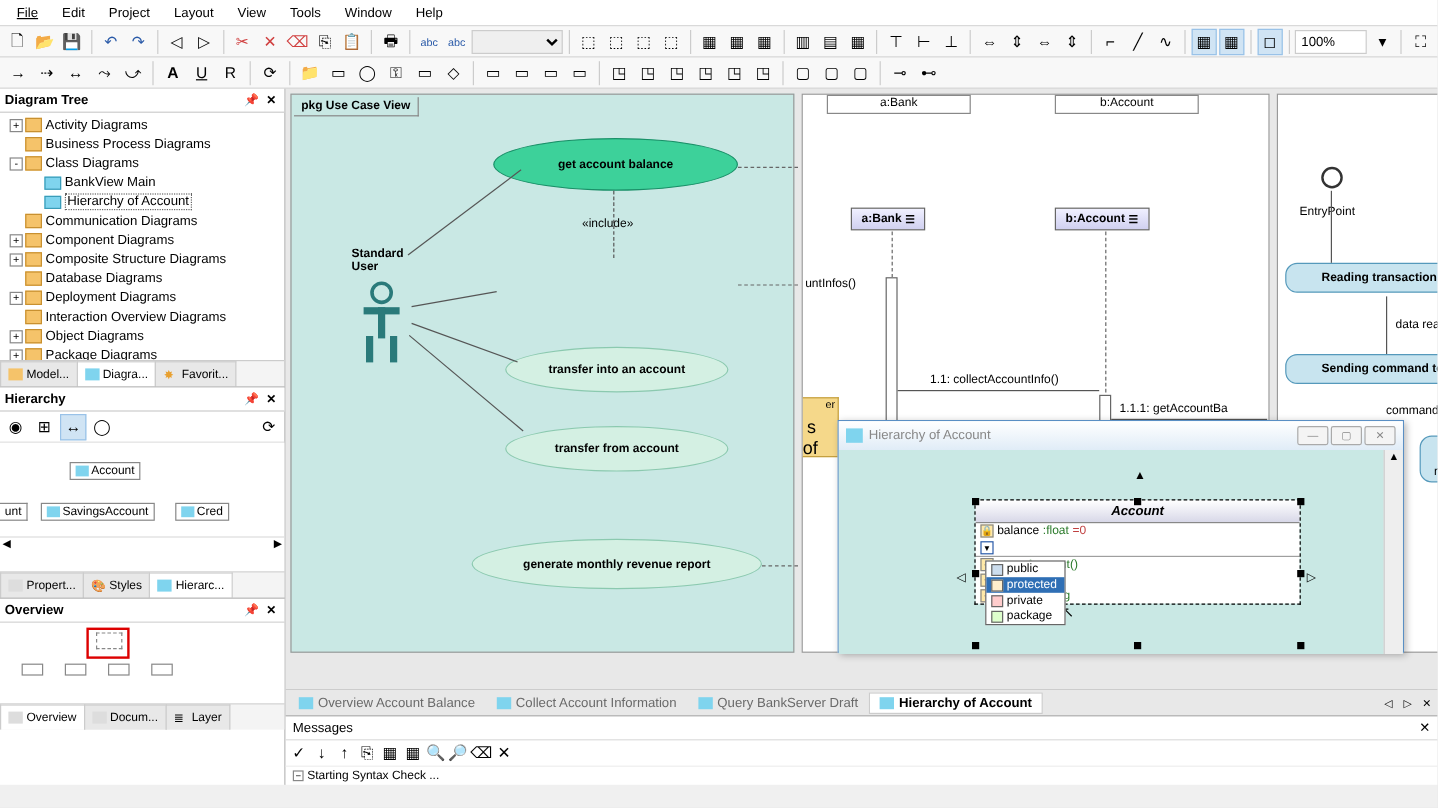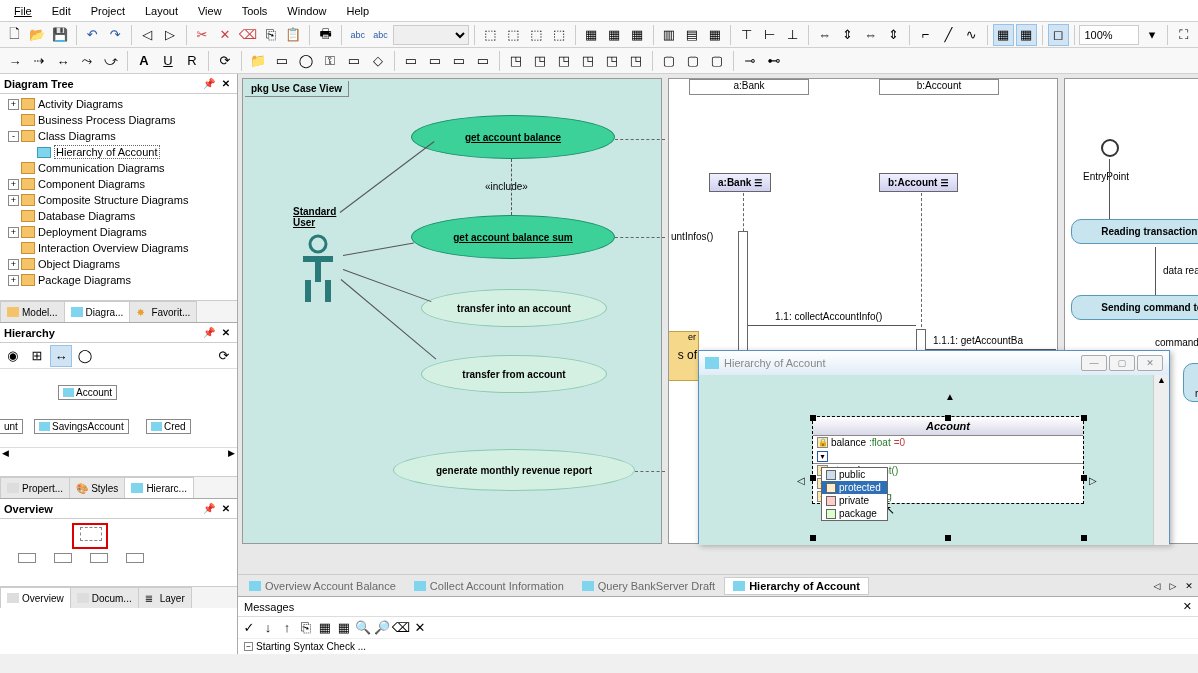--- a/index.html
+++ b/index.html
@@ -57,23 +57,23 @@
 .ov-mini { position: absolute; border: 1px solid #888; }
 .ov-sel { position: absolute; border: 2px solid #d00; }
 
 
 .diag-area { flex: 1; position: relative; background: #e8e8e8; overflow: hidden; }
 .diag-canvas { position: absolute; background: #c9e8e4; border: 1px solid #999; }
 
 
 .pkg-label { position: absolute; top: 2px; left: 2px; background: #c9e8e4; border-bottom: 1px solid #888; border-right: 1px solid #888; padding: 2px 6px; font-weight: bold; font-size: 10px; }
 .actor { position: absolute; }
-.actor-label { position: absolute; top: -28px; left: -2px; font-weight: bold; font-size: 10px; white-space: nowrap; text-decoration: underline; }
+.actor-label { position: absolute; top: -28px; left: -2px; font-weight: bold; font-size: 10px; white-space: nowrap; }
 .usecase { position: absolute; border-radius: 50%; display: flex; align-items: center; justify-content: center; font-weight: bold; font-size: 10px; text-align: center; padding: 0 8px; }
-.uc-green { background: #3dd19a; border: 1px solid #1a9068; text-decoration: underline; }
+.uc-green { background: #3dd19a; border: 1px solid #1a9068; }
 .uc-light { background: #d4f0e3; border: 1px solid #8bc9af; }
 
 
 .lifeline-head { position: absolute; background: linear-gradient(#f0f0ff,#d0d0f0); border: 1px solid #666; padding: 3px 8px; font-weight: bold; font-size: 10px; display: flex; align-items: center; gap: 3px; }
 .lifeline-head .menu-icon { font-size: 9px; }
 .lifeline { position: absolute; border-left: 1px dashed #666; }
 .activation { position: absolute; width: 10px; background: #fff; border: 1px solid #666; }
 .msg-label { position: absolute; font-size: 10px; white-space: nowrap; }
 
 
@@ -260,20 +260,25 @@
           <div class="tree-item" style="padding-left: 6px;">
             <span class="noexp"></span>
             <span class="ficon"></span>
             <span class="lbl">Business Process Diagrams</span>
           </div>
           <div class="tree-item" style="padding-left: 6px;">
             <span class="exp">-</span>
             <span class="ficon"></span>
             <span class="lbl">Class Diagrams</span>
           </div>
+          <div class="tree-item" style="padding-left: 22px;">
+            <span class="noexp"></span>
+            <span class="dicon"></span>
+            <span class="lbl">BankView Main</span>
+          </div>
           <div class="tree-item selected" style="padding-left: 22px;">
             <span class="noexp"></span>
             <span class="dicon"></span>
             <span class="lbl">Hierarchy of Account</span>
           </div>
           <div class="tree-item" style="padding-left: 6px;">
             <span class="noexp"></span>
             <span class="ficon"></span>
             <span class="lbl">Communication Diagrams</span>
           </div>
@@ -425,21 +430,20 @@
               <g fill="#2a7a7a">
                 <circle cx="23" cy="10" r="8" fill="none" stroke="#2a7a7a" stroke-width="3"></circle>
                 <rect x="8" y="22" width="30" height="6"></rect>
                 <rect x="20" y="22" width="6" height="26"></rect>
                 <rect x="10" y="46" width="6" height="22"></rect>
                 <rect x="30" y="46" width="6" height="22"></rect>
               </g>
             </svg>
         </div>
         <div class="usecase uc-green" style="top:36px;left:168px;width:204px;height:44px">get account balance</div>
-        <div class="usecase uc-green" style="top:136px;left:168px;width:204px;height:44px">get account balance sum</div>
         <div class="usecase uc-light" style="top:210px;left:178px;width:186px;height:38px">transfer into an account</div>
         <div class="usecase uc-light" style="top:370px;left:150px;width:242px;height:42px">generate monthly revenue report</div>
         <div class="usecase uc-light" style="top:276px;left:178px;width:186px;height:38px">transfer from account</div>
         <div class="msg-label" style="top:102px;left:242px">«include»</div>
         <div style="position:absolute;top:80px;left:268px;height:56px;border-left:1px dashed #555"></div>
         <div class="line" style="top:133px;left:97px;width:118px;height:1px;transform:rotate(-37deg);transform-origin:left"></div>
         <div class="line" style="top:176px;left:100px;width:72px;height:1px;transform:rotate(-10deg);transform-origin:left"></div>
         <div class="line" style="top:190px;left:100px;width:94px;height:1px;transform:rotate(20deg);transform-origin:left"></div>
         <div class="line" style="top:200px;left:98px;width:124px;height:1px;transform:rotate(40deg);transform-origin:left"></div>
         <div class="dline" style="top:60px;left:372px;width:50px"></div>
@@ -462,21 +466,21 @@
         <div class="lifeline" style="top:114px;left:252px;height:250px"></div>
         <div class="activation" style="top:152px;left:69px;height:200px"></div>
         <div class="activation" style="top:250px;left:247px;height:90px"></div>
         <div class="msg-label" style="top:152px;left:2px">untInfos()</div>
         <div class="msg-label" style="top:232px;left:106px">1.1: collectAccountInfo()</div>
         <div class="line" style="top:246px;left:79px;width:168px;height:1px"></div>
         <div class="msg-label" style="top:256px;left:264px">1.1.1: getAccountBa</div>
         <div class="line" style="top:270px;left:257px;width:130px;height:1px"></div>
         <div style="position:absolute;top:252px;left:0;width:30px;height:50px;background:#f5d88a;border:1px solid #c4a040;border-left:none">
           <div style="font-size:9px;text-align:right;padding-right:2px">er</div>
-          <div style="font-size:12px;text-align:right;padding-right:1px;margin-top:6px">s of</div>
+          <div style="font-size:15px;text-align:right;padding-right:18px;margin-top:6px">s of</div>
         </div>
       </div>
 
       <div class="diag-canvas" style="top:4px;left:826px;width:156px;height:466px;background:#fff;overflow:hidden">
         <div class="entry-circle" style="top:60px;left:36px"></div>
         <div class="msg-label" style="top:92px;left:18px">EntryPoint</div>
         <div class="state-node" style="top:140px;left:6px;width:180px">Reading transaction data</div>
         <div class="msg-label" style="top:186px;left:98px">data read</div>
         <div class="state-node" style="top:216px;left:6px;width:180px">Sending command to dat</div>
         <div class="msg-label" style="top:258px;left:90px">command se</div>

